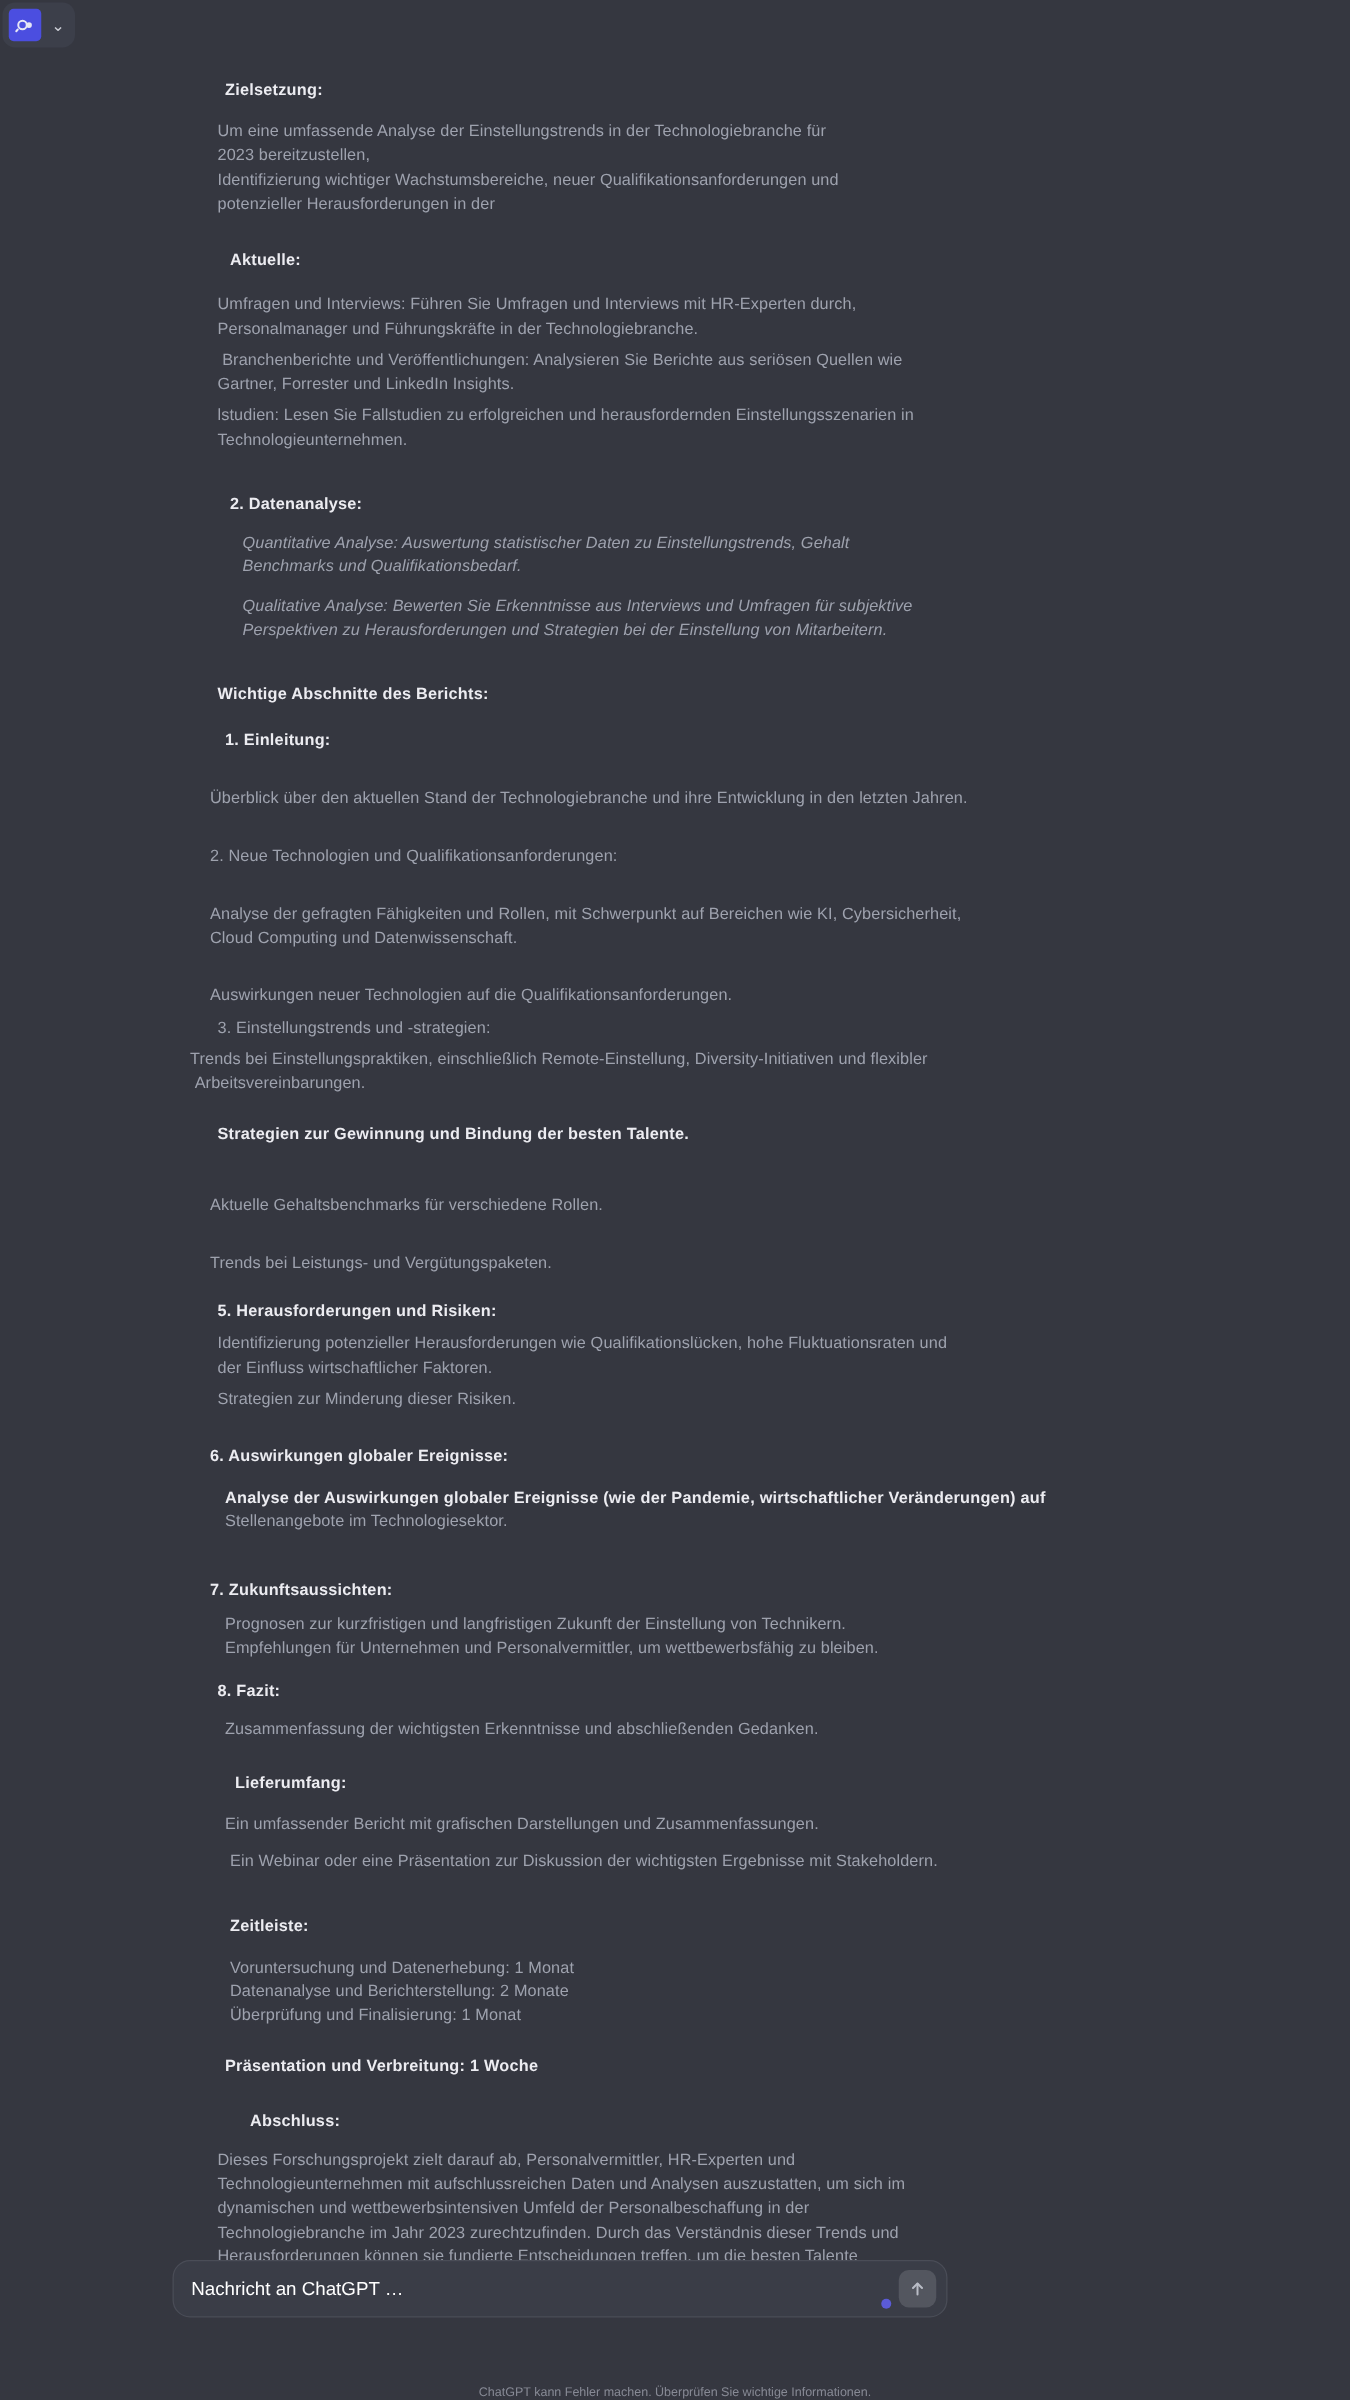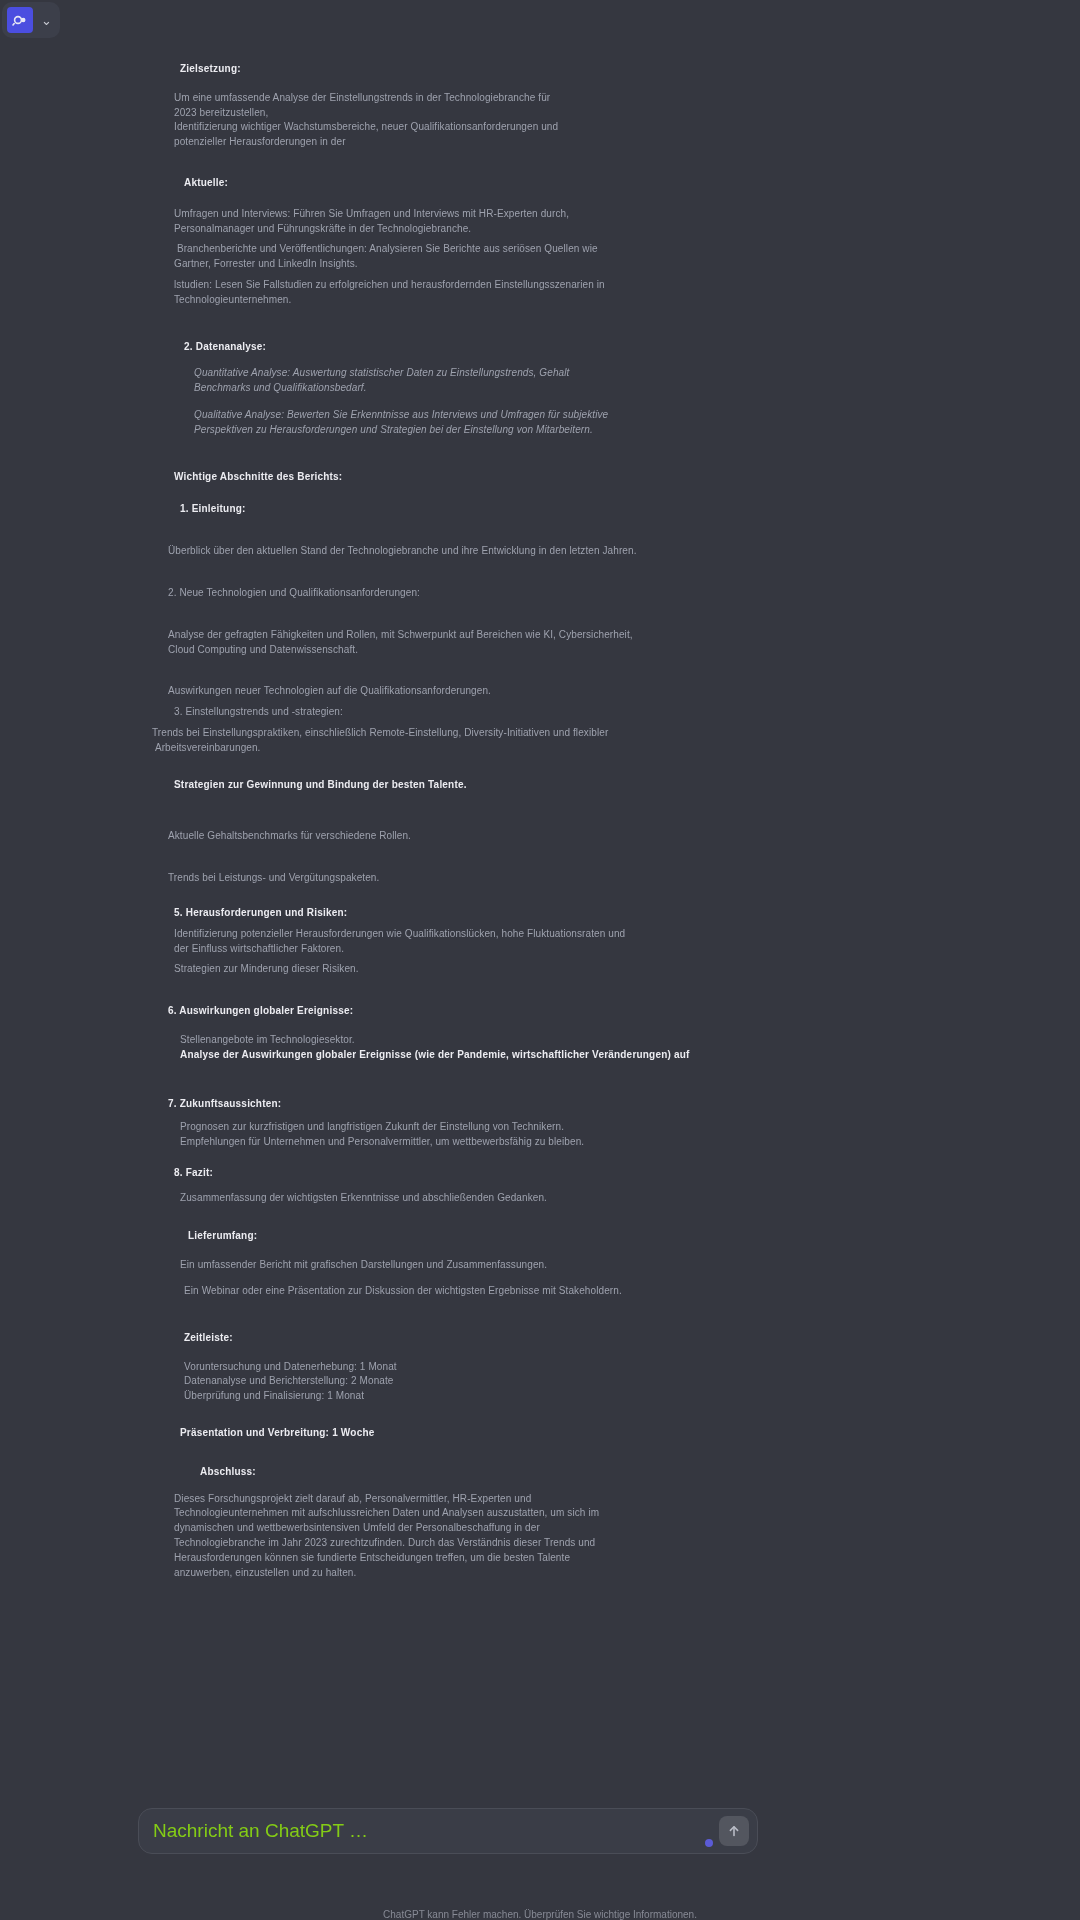--- a/index.html
+++ b/index.html
@@ -52,21 +52,21 @@
   .message {
     position: relative;
     width: 1080px;
   }
   .msg-body {
     padding: 6px 170px 6px 160px;
   }
 
   .ln {
     color: #9ea2ae;
-    font-size: 10px;
+    font-size: 13px;
     line-height: 1.48;
     white-space: pre-wrap;
     letter-spacing: 0.1px;
   }
   .ln.h {
     color: #ececf1;
     font-weight: bold;
     letter-spacing: 0.2px;
   }
   .i-8  { padding-left: 8px; margin-top: 21px; }
@@ -93,22 +93,22 @@
     height: 46px;
     border: 1px solid #4a4d57;
     border-radius: 14px;
     background: #3a3d47;
     display: flex;
     align-items: center;
   }
   .composer-placeholder {
     flex: 1;
     padding-left: 14px;
-    color: #84cc16;
-    font-size: 19px;
+    color: #ffffff;
+    font-size: 15px;
   }
   .send-btn {
     width: 30px; height: 30px;
     margin-right: 8px;
     border-radius: 8px;
     background: #53565f;
     display: flex;
     align-items: center;
     justify-content: center;
   }
@@ -206,22 +206,22 @@
         <div style="height: 20px;"></div>
         <div class="ln h i-14">5. Herausforderungen und Risiken:</div>
         <div style="height: 6px;"></div>
         <div class="ln i-14">Identifizierung potenzieller Herausforderungen wie Qualifikationslücken, hohe Fluktuationsraten und
 der Einfluss wirtschaftlicher Faktoren.</div>
         <div style="height: 6px;"></div>
         <div class="ln i-14">Strategien zur Minderung dieser Risiken.</div>
         <div style="height: 6px;"></div>
         <div class="ln h i-8">6. Auswirkungen globaler Ereignisse:</div>
         <div style="height: 14px;"></div>
+        <div class="ln h i-20">Analyse der Auswirkungen globaler Ereignisse (wie der Pandemie, wirtschaftlicher Veränderungen) auf</div>
         <div class="ln i-20">Stellenangebote im Technologiesektor.</div>
-        <div class="ln h i-20">Analyse der Auswirkungen globaler Ereignisse (wie der Pandemie, wirtschaftlicher Veränderungen) auf</div>
         <div style="height: 14px;"></div>
         <div class="ln h i-8">7. Zukunftsaussichten:</div>
         <div style="height: 8px;"></div>
         <div class="ln i-20">Prognosen zur kurzfristigen und langfristigen Zukunft der Einstellung von Technikern.
 Empfehlungen für Unternehmen und Personalvermittler, um wettbewerbsfähig zu bleiben.</div>
         <div style="height: 16px;"></div>
         <div class="ln h i-14">8. Fazit:</div>
         <div style="height: 10px;"></div>
         <div class="ln i-20">Zusammenfassung der wichtigsten Erkenntnisse und abschließenden Gedanken.</div>
         <div style="height: 24px;"></div>

